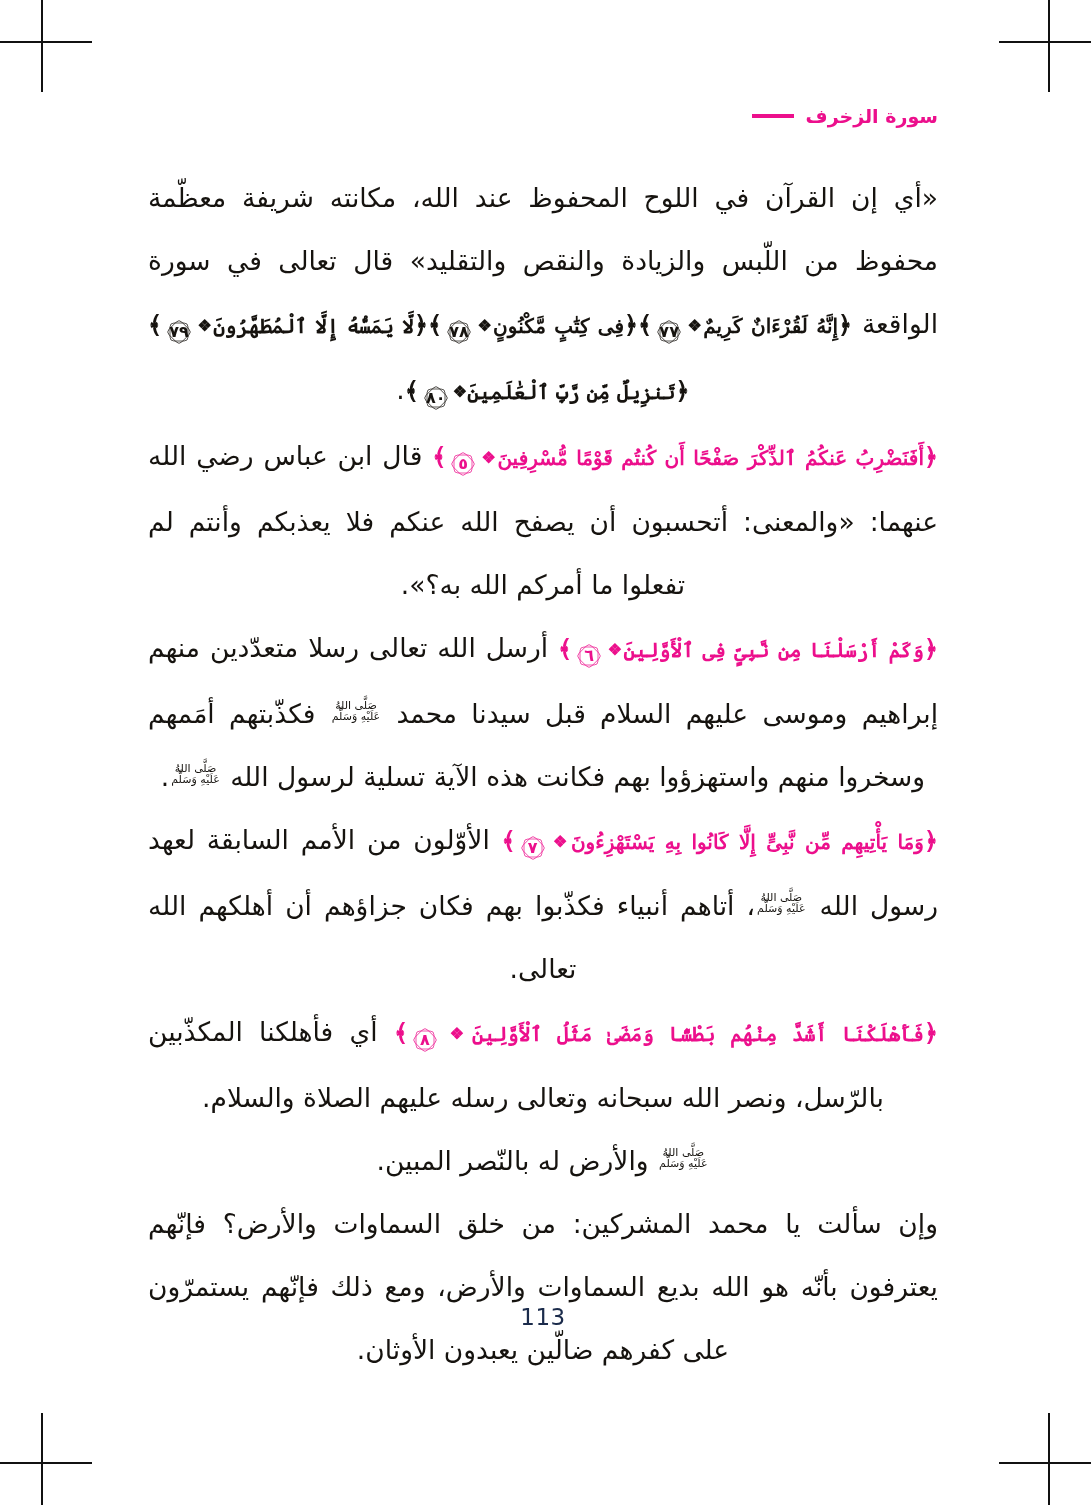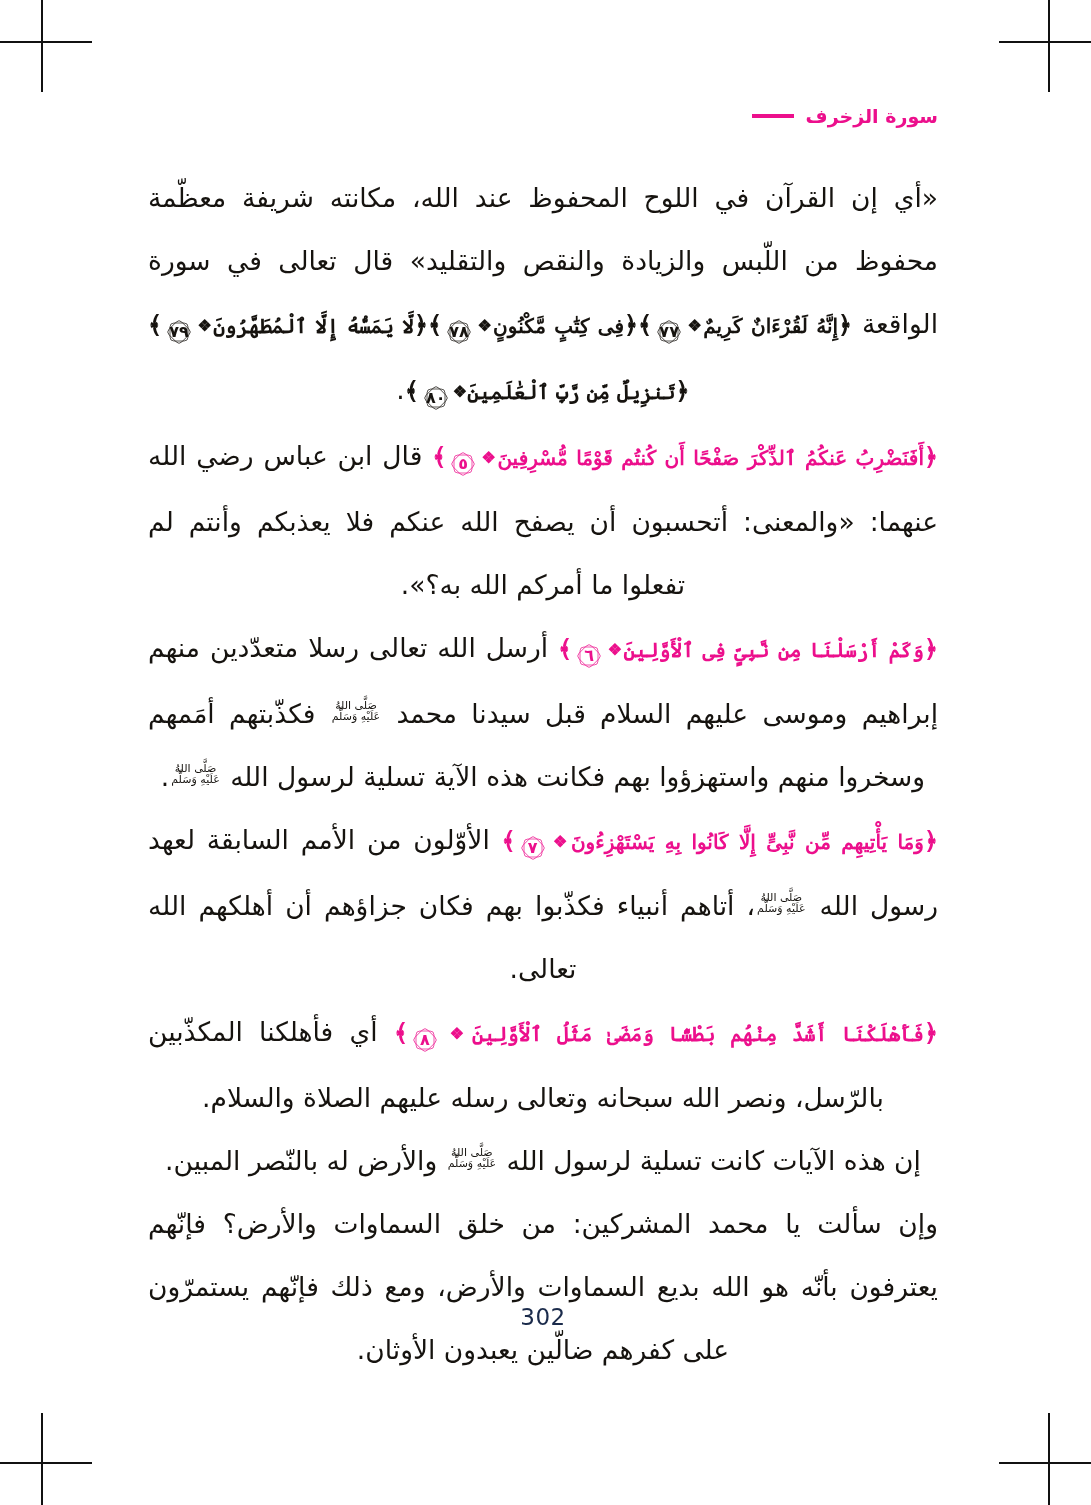--- a/index.html
+++ b/index.html
@@ -198,19 +198,19 @@
     <div class="running-head-title">سورة الزخرف</div>
     <div class="running-head-rule"></div>
   </div>
 
   <div class="body-text" id="body-text">
       <p class="para"><span>«أي إن القرآن في اللوح المحفوظ عند الله، مكانته شريفة معظّمة محفوظ من اللّبس والزيادة والنقص والتقليد» قال تعالى في سورة الواقعة </span><span class="ayah-wrap"><span class="ayah brk black">﴿</span><span class="ayah black">إِنَّهُ لَقُرْءَانٌ كَرِيمٌ</span><span class="ayah orn black">❖</span><span class="ayah-num black"><span class="ring"></span><span class="ring2"></span><span class="n">٧٧</span></span><span class="ayah brk black">﴾</span></span><span class="ayah-wrap"><span class="ayah brk black">﴿</span><span class="ayah black">فِى كِتَٰبٍ مَّكْنُونٍ</span><span class="ayah orn black">❖</span><span class="ayah-num black"><span class="ring"></span><span class="ring2"></span><span class="n">٧٨</span></span><span class="ayah brk black">﴾</span></span><span class="ayah-wrap"><span class="ayah brk black">﴿</span><span class="ayah black">لَّا يَمَسُّهُ إِلَّا ٱلْمُطَهَّرُونَ</span><span class="ayah orn black">❖</span><span class="ayah-num black"><span class="ring"></span><span class="ring2"></span><span class="n">٧٩</span></span><span class="ayah brk black">﴾</span></span><span class="ayah-wrap"><span class="ayah brk black">﴿</span><span class="ayah black">تَنزِيلٌ مِّن رَّبِّ ٱلْعَٰلَمِينَ</span><span class="ayah orn black">❖</span><span class="ayah-num black"><span class="ring"></span><span class="ring2"></span><span class="n">٨٠</span></span><span class="ayah brk black">﴾</span></span><span>.</span></p>
       <p class="para"><span class="ayah-wrap"><span class="ayah brk">﴿</span><span class="ayah">أَفَنَضْرِبُ عَنكُمُ ٱلذِّكْرَ صَفْحًا أَن كُنتُم قَوْمًا مُّسْرِفِينَ</span><span class="ayah orn">❖</span><span class="ayah-num"><span class="ring"></span><span class="ring2"></span><span class="n">٥</span></span><span class="ayah brk">﴾</span></span><span> قال ابن عباس رضي الله عنهما: «والمعنى: أتحسبون أن يصفح الله عنكم فلا يعذبكم وأنتم لم تفعلوا ما أمركم الله به؟».</span></p>
       <p class="para"><span class="ayah-wrap"><span class="ayah brk">﴿</span><span class="ayah">وَكَمْ أَرْسَلْنَا مِن نَّبِىٍّ فِى ٱلْأَوَّلِينَ</span><span class="ayah orn">❖</span><span class="ayah-num"><span class="ring"></span><span class="ring2"></span><span class="n">٦</span></span><span class="ayah brk">﴾</span></span><span> أرسل الله تعالى رسلا متعدّدين منهم إبراهيم وموسى عليهم السلام قبل سيدنا محمد </span><span class="saw"><i>صَلَّى اللهُ</i><i>عَلَيْهِ وَسَلَّم</i></span><span> فكذّبتهم أمَمهم وسخروا منهم واستهزؤوا بهم فكانت هذه الآية تسلية لرسول الله </span><span class="saw"><i>صَلَّى اللهُ</i><i>عَلَيْهِ وَسَلَّم</i></span><span>.</span></p>
       <p class="para"><span class="ayah-wrap"><span class="ayah brk">﴿</span><span class="ayah">وَمَا يَأْتِيهِم مِّن نَّبِىٍّ إِلَّا كَانُوا بِهِ يَسْتَهْزِءُونَ</span><span class="ayah orn">❖</span><span class="ayah-num"><span class="ring"></span><span class="ring2"></span><span class="n">٧</span></span><span class="ayah brk">﴾</span></span><span> الأوّلون من الأمم السابقة لعهد رسول الله </span><span class="saw"><i>صَلَّى اللهُ</i><i>عَلَيْهِ وَسَلَّم</i></span><span>، أتاهم أنبياء فكذّبوا بهم فكان جزاؤهم أن أهلكهم الله تعالى.</span></p>
       <p class="para"><span class="ayah-wrap"><span class="ayah brk">﴿</span><span class="ayah">فَأَهْلَكْنَا أَشَدَّ مِنْهُم بَطْشًا وَمَضَىٰ مَثَلُ ٱلْأَوَّلِينَ</span><span class="ayah orn">❖</span><span class="ayah-num"><span class="ring"></span><span class="ring2"></span><span class="n">٨</span></span><span class="ayah brk">﴾</span></span><span> أي فأهلكنا المكذّبين بالرّسل، ونصر الله سبحانه وتعالى رسله عليهم الصلاة والسلام.</span></p>
-      <p class="para"><span>إن هذه الآيات كانت تسلية لرسول الله </span><span class="saw"><i>صَلَّى اللهُ</i><i>عَلَيْهِ وَسَلَّم</i></span><span> والأرض له بالنّصر المبين.</span></p>
+      <p class="para"><span class="saw"><i>صَلَّى اللهُ</i><i>عَلَيْهِ وَسَلَّم</i></span><span> والأرض له بالنّصر المبين.</span></p>
       <p class="para"><span>وإن سألت يا محمد المشركين: من خلق السماوات والأرض؟ فإنّهم يعترفون بأنّه هو الله بديع السماوات والأرض، ومع ذلك فإنّهم يستمرّون على كفرهم ضالّين يعبدون الأوثان.</span></p>
     </div>
 
-  <div class="folio">302</div>
+  <div class="folio">113</div>
 
 </div>
 
 </body></html>

